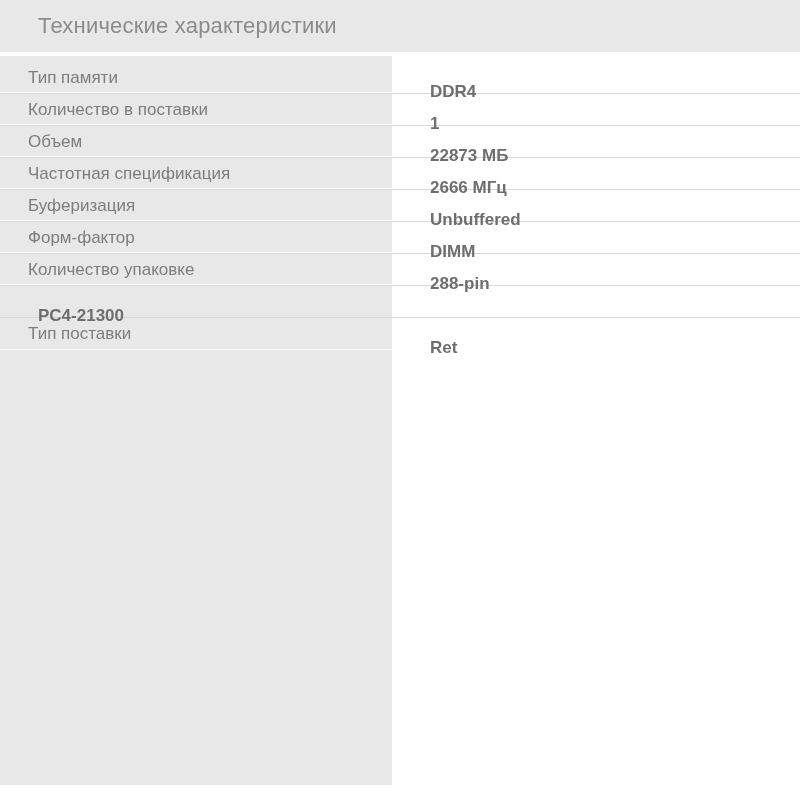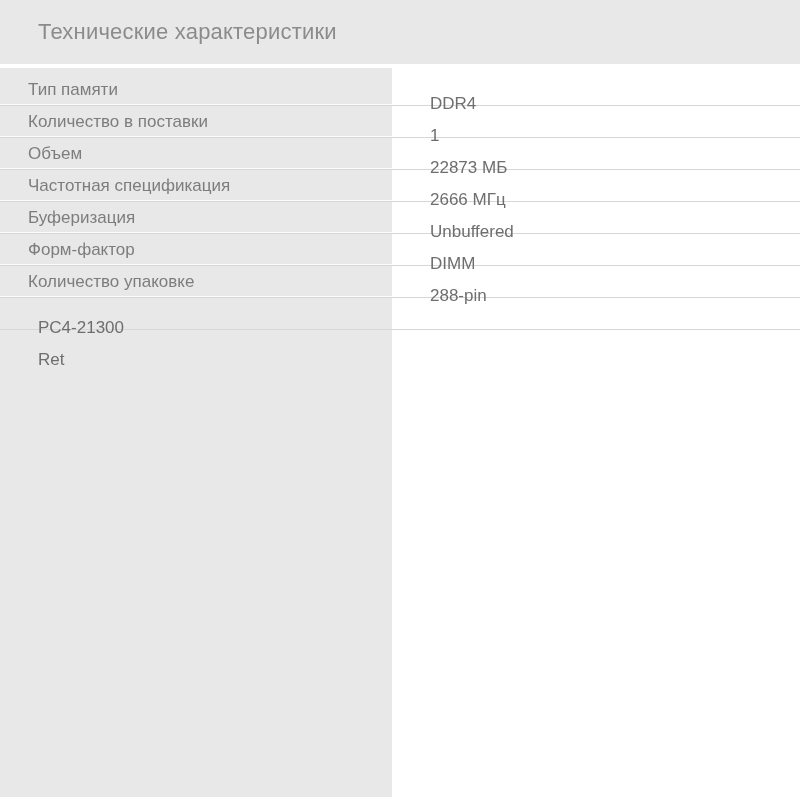--- a/index.html
+++ b/index.html
@@ -12,21 +12,21 @@
     overflow: hidden;
     background: var(--page-bg, #ffffff);
     font-family: "Liberation Sans", "DejaVu Sans", sans-serif;
   }
   .page {
     width: 800px;
     height: 800px;
     position: relative;
   }
   .header {
-    height: 64px;
+    height: 52px;
     background: var(--panel-bg, #e9e8e8);
     display: flex;
     align-items: center;
     padding-left: 38px;
     box-sizing: border-box;
   }
   .title {
     margin: 0;
     font-size: 22px;
     font-weight: 500;
@@ -70,21 +70,21 @@
     color: var(--label-text, #7d7d7d);
     box-shadow: inset 0 -1px 0 rgba(255, 255, 255, 0.85);
   }
   .cell-value {
     flex: 1;
     box-sizing: border-box;
     padding-left: 38px;
     display: flex;
     align-items: center;
     font-size: 17px;
-    font-weight: 400;
+    font-weight: 700;
     color: var(--value-text, #6e6e6e);
     margin-top: 28px;
   }
 </style>
 </head>
 <body>
 
 <div class="page">
 
   <header class="header">
@@ -131,19 +131,20 @@
         <div class="cell-value">288-pin</div>
       </div>
 
       <div class="row">
         <div class="cell-value">PC4-21300</div>
       </div>
 
 
 
       <div class="row">
+        <div class="cell-label">Тип поставки</div>
         <div class="cell-value">Ret</div>
       </div>
 
     </div>
   </div>
 
 </div>
 
 </body></html>

